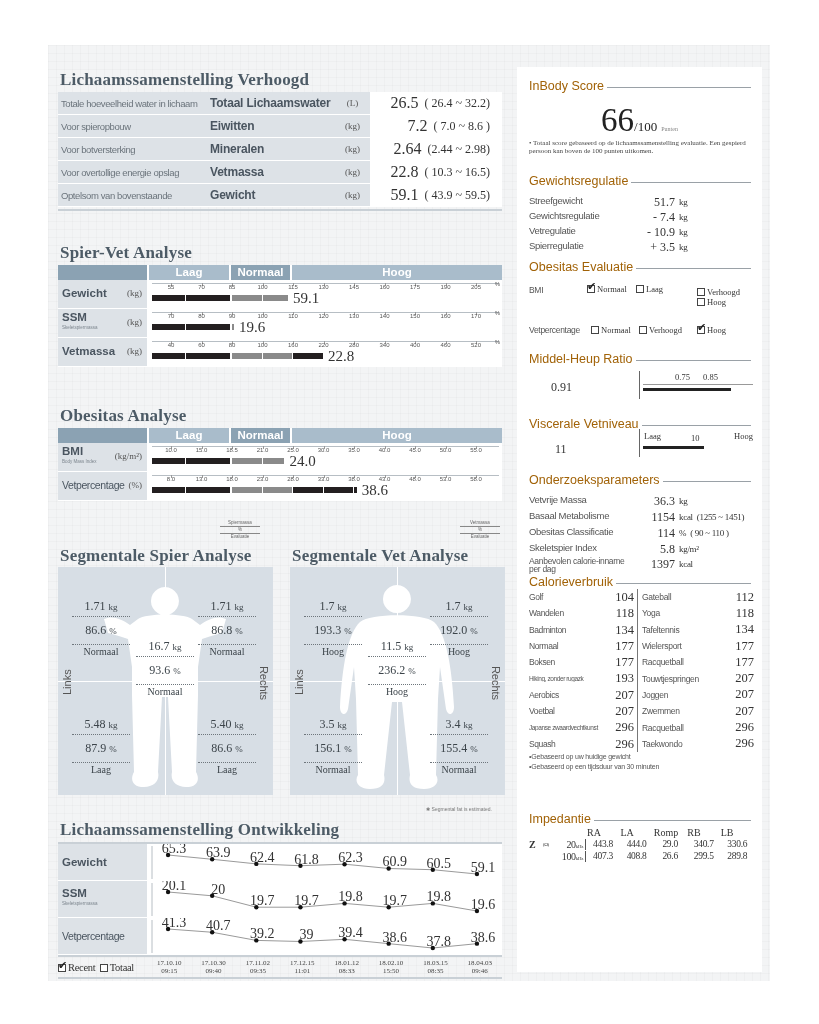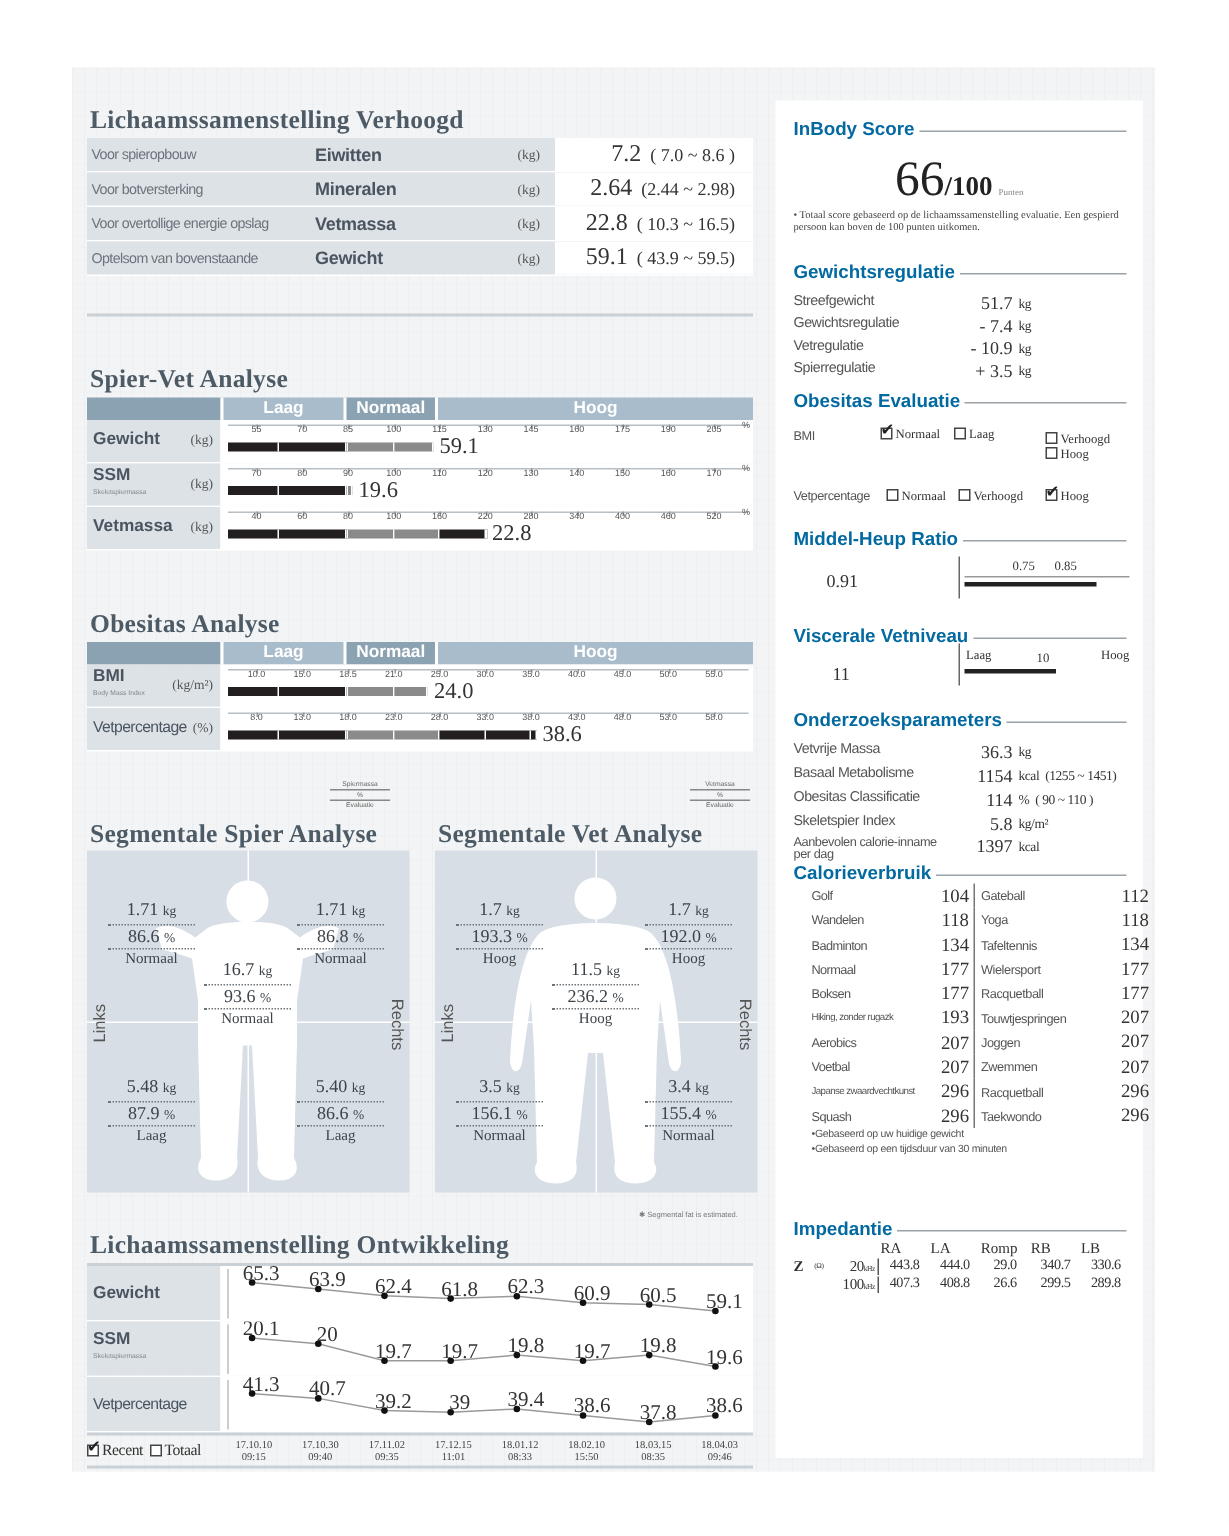--- a/index.html
+++ b/index.html
@@ -58,21 +58,21 @@
   .seg-panel { position: absolute; top: 567px; width: 215px; height: 228px; background: #d7dee5; }
   .seg-panel .vline { position: absolute; left: 107px; top: 0; bottom: 0; width: 1px; background: #ffffff; }
   .seg-panel .hline { position: absolute; left: 0; right: 0; top: 114px; height: 1px; background: #ffffff; }
   .seg-panel .side { position: absolute; top: 102px; font-size: 11px; color: #555; }
   .seg-panel .side.l { left: 3px; transform: rotate(-90deg); transform-origin: left top; top: 128px; }
   .seg-panel .side.r { right: -8px; transform: rotate(90deg); top: 110px; }
   .figure { position: absolute; left: 0; top: 0; }
   .cell { position: absolute; width: 58px; text-align: center; font-family: "Liberation Serif", serif; color: #3c444a; }
   .cell .kg { font-size: 12px; line-height: 18px; border-bottom: 1px dotted #6e767c; }
   .cell .kg small, .cell .pc small { font-size: 9px; }
-  .cell .pc { font-size: 12px; line-height: 14px; border-bottom: 1px dotted #6e767c; }
+  .cell .pc { font-size: 12px; line-height: 26px; border-bottom: 1px dotted #6e767c; }
   .cell .ev { font-size: 10px; line-height: 14px; }
   .legend-mini { position: absolute; font-size: 4.5px; color: #666; text-align: center; width: 40px; line-height: 6px; }
   .legend-mini div { border-bottom: 1px solid #888; }
   .legend-mini div:last-child { border-bottom: none; }
   .note { position: absolute; font-size: 5px; color: #777; }
 
   
   .dev { position: absolute; left: 58px; top: 842px; width: 444px; }
   .dev-row { display: flex; height: 37px; border-bottom: 1px solid #ffffff; }
   .dev-row .lab { width: 89px; background: #dde2e7; position: relative; }
@@ -85,42 +85,42 @@
   .dev-foot { display: flex; height: 22px; align-items: center; border-top: 2px solid #c9d0d6; }
   .dev-foot .toggle { width: 89px; font-family: "Liberation Serif", serif; font-size: 10.5px; color: #333; white-space: nowrap; letter-spacing: -0.3px; }
   .dev-foot .dates { flex: 1; display: flex; }
   .dev-foot .date { flex: 1; text-align: center; font-family: "Liberation Serif", serif; font-size: 7px; line-height: 8px; color: #444; }
   .dev-bottom { height: 2px; background: #c9d0d6; }
   .cb { display: inline-block; width: 8px; height: 8px; border: 1px solid #444; vertical-align: -1px; margin-right: 2px; position: relative; background: #fff; }
   .cb.checked::after { content: "✔"; position: absolute; left: -1px; top: -6px; font-size: 11px; color: #222; }
 
   
   .right { position: absolute; left: 517px; top: 67px; width: 245px; height: 905px; background: #ffffff; }
-  .rh { position: absolute; left: 12px; font-size: 12.5px; font-weight: bold; color: #0369a1; display: flex; align-items: center; width: 222px; white-space: nowrap; }
+  .rh { position: absolute; left: 12px; font-size: 12.5px; font-weight: normal; color: #a16207; display: flex; align-items: center; width: 222px; white-space: nowrap; }
   .rh::after { content: ""; flex: 1; height: 1px; background: #9aa1a7; margin-left: 3px; margin-top: 3px; }
   .score { position: absolute; left: 0; width: 245px; top: 35px; text-align: center; font-family: "Liberation Serif", serif; color: #222; }
   .score .big { font-size: 33px; }
-  .score .of { font-size: 18px; font-weight: bold; }
+  .score .of { font-size: 13px; }
   .score .pt { font-size: 6px; color: #888; }
   .score-note { position: absolute; left: 12px; top: 72px; width: 225px; font-family: "Liberation Serif", serif; font-size: 7px; line-height: 8px; color: #444; }
   .kv { position: absolute; left: 12px; font-size: 9.5px; color: #555; display: flex; width: 225px; letter-spacing: -0.3px; }
   .kv .k { width: 98px; }
   .kv .v { font-family: "Liberation Serif", serif; font-size: 12px; color: #333; width: 48px; text-align: right; letter-spacing: 0; }
   .kv .u { font-family: "Liberation Serif", serif; font-size: 9px; color: #333; margin-left: 4px; margin-top: 2px; }
   .kv .r { font-family: "Liberation Serif", serif; font-size: 9px; color: #333; margin-left: 4px; margin-top: 2px; white-space: nowrap; }
   .ob-row { position: absolute; left: 12px; font-size: 8.5px; color: #555; width: 225px; letter-spacing: -0.3px; }
   .ob-row .opt { position: absolute; font-family: "Liberation Serif", serif; font-size: 8.5px; color: #333; white-space: nowrap; letter-spacing: 0; }
   .mini-gauge { position: absolute; }
   .mini-gauge .vbar { position: absolute; left: 0; top: 0; width: 1px; height: 28px; background: #666; }
   .mini-gauge .axis { position: absolute; left: 4px; top: 13px; width: 110px; height: 1px; background: #999; }
   .mini-gauge .fill { position: absolute; left: 4px; top: 17px; height: 3px; background: #222; }
   .mini-gauge .lbl { position: absolute; font-family: "Liberation Serif", serif; font-size: 8.5px; color: #333; white-space: nowrap; }
   .gv { position: absolute; font-family: "Liberation Serif", serif; font-size: 12px; color: #333; }
 
-  .cal { position: absolute; left: 24px; top: 522px; width: 225px; }
+  .cal { position: absolute; left: 12px; top: 522px; width: 225px; }
   .cal-row { display: flex; height: 16.3px; align-items: center; }
   .cal-row .n { width: 79px; font-size: 8.5px; color: #555; white-space: nowrap; overflow: hidden; letter-spacing: -0.4px; }
   .cal-row .c { width: 30px; font-family: "Liberation Serif", serif; font-size: 12.5px; color: #333; text-align: right; padding-right: 3px; border-right: 1px solid #777; height: 100%; line-height: 16px; }
   .cal-row .n2 { width: 86px; padding-left: 4px; font-size: 8.5px; color: #555; white-space: nowrap; letter-spacing: -0.3px; }
   .cal-row .c2 { width: 30px; font-family: "Liberation Serif", serif; font-size: 12.5px; color: #333; text-align: right; }
   .cal-foot { font-size: 7px; color: #555; line-height: 10px; letter-spacing: -0.2px; }
 
   .imp { position: absolute; left: 12px; top: 760px; width: 225px; font-family: "Liberation Serif", serif; color: #333; }
   .imp-head { display: flex; padding-left: 58px; font-size: 10px; }
   .imp-head span { width: 34px; }
@@ -131,20 +131,29 @@
   .imp-row .f small { font-size: 5px; }
   .imp-row .cv { width: 34px; text-align: center; }
 </style>
 </head>
 <body>
 
 <div class="sheet"></div>
 
 <div class="sec-title" style="left:60px; top:70px;">Lichaamssamenstelling Verhoogd</div>
 <div class="lsa" id="lsa">
+    <div class="lsa-row">
+      <div class="desc">Totale hoeveelheid water in lichaam</div>
+      <div class="name">Totaal Lichaamswater</div>
+      <div class="unit">(L)</div>
+      <div class="val">
+        <span class="v">26.5</span>
+        <span class="r">( 26.4 ~ 32.2)</span>
+      </div>
+    </div>
     <div class="lsa-row">
       <div class="desc">Voor spieropbouw</div>
       <div class="name">Eiwitten</div>
       <div class="unit">(kg)</div>
       <div class="val">
         <span class="v">7.2</span>
         <span class="r">(  7.0 ~ 8.6  )</span>
       </div>
     </div>
     <div class="lsa-row">

